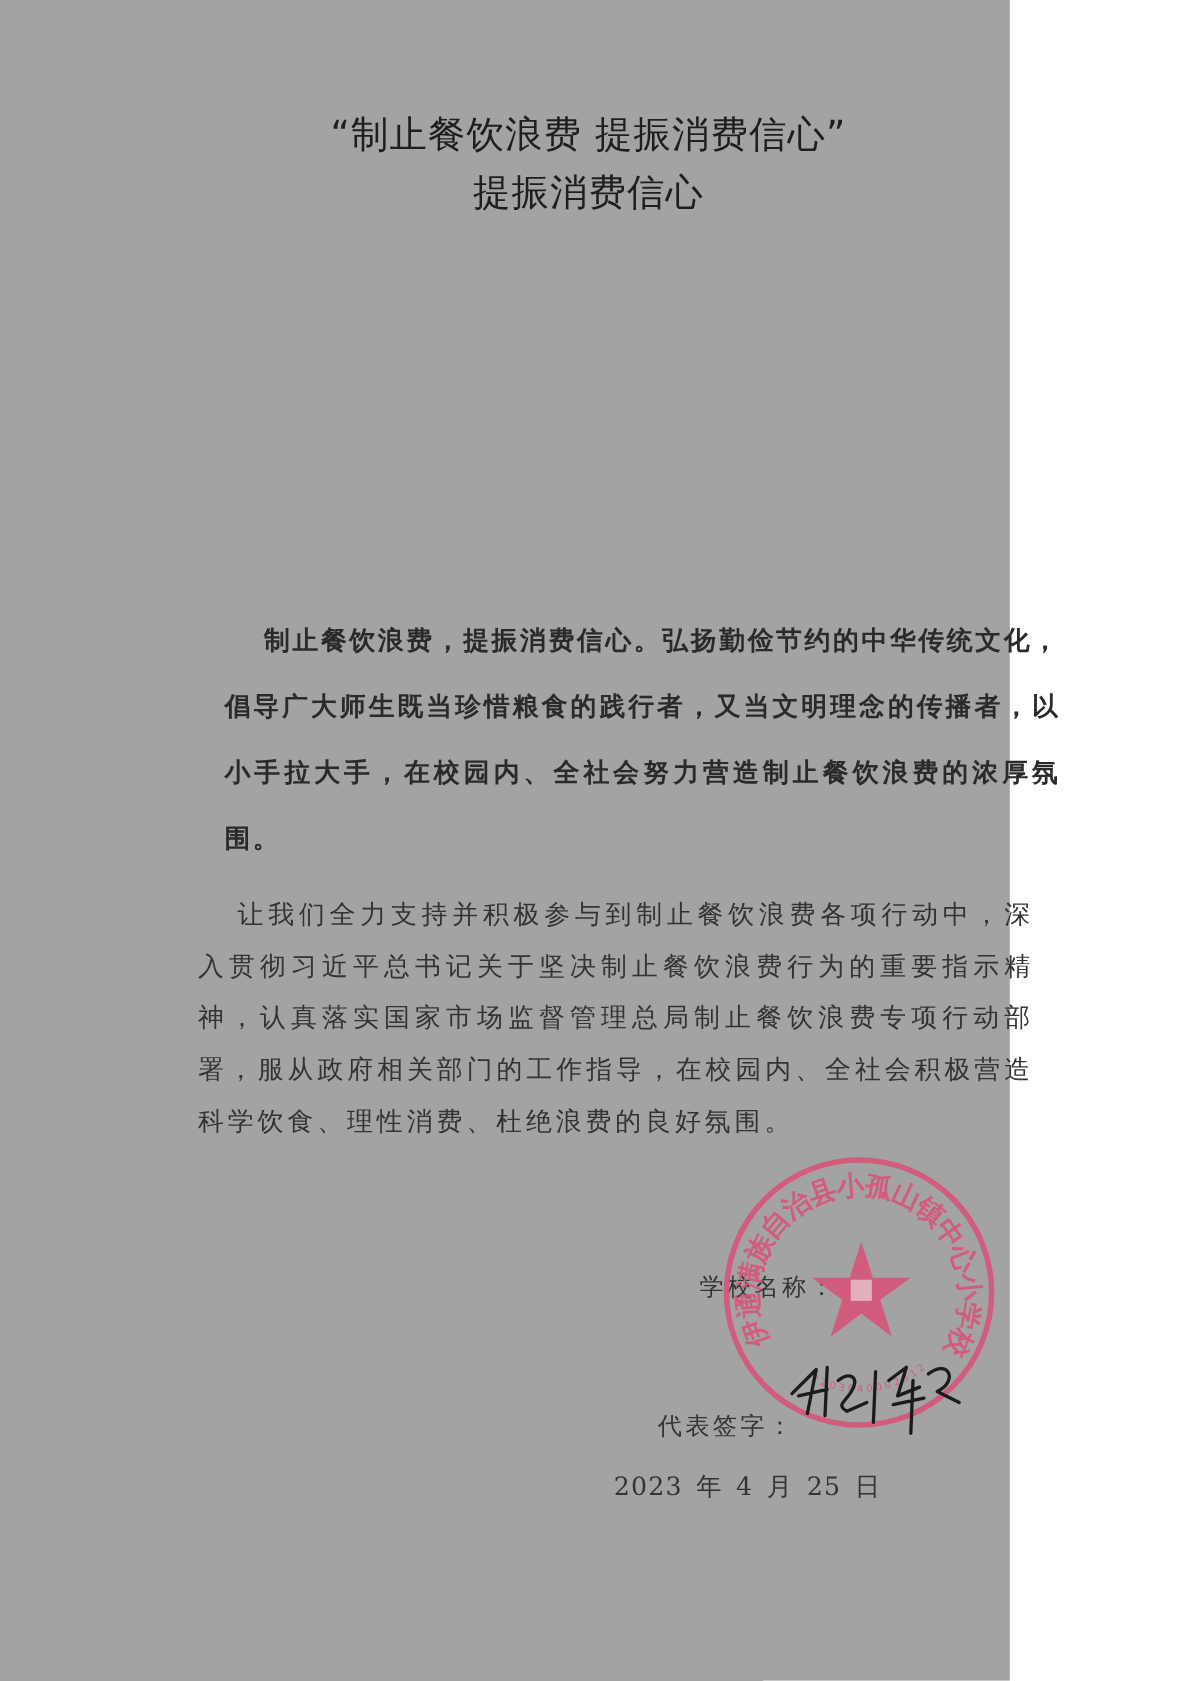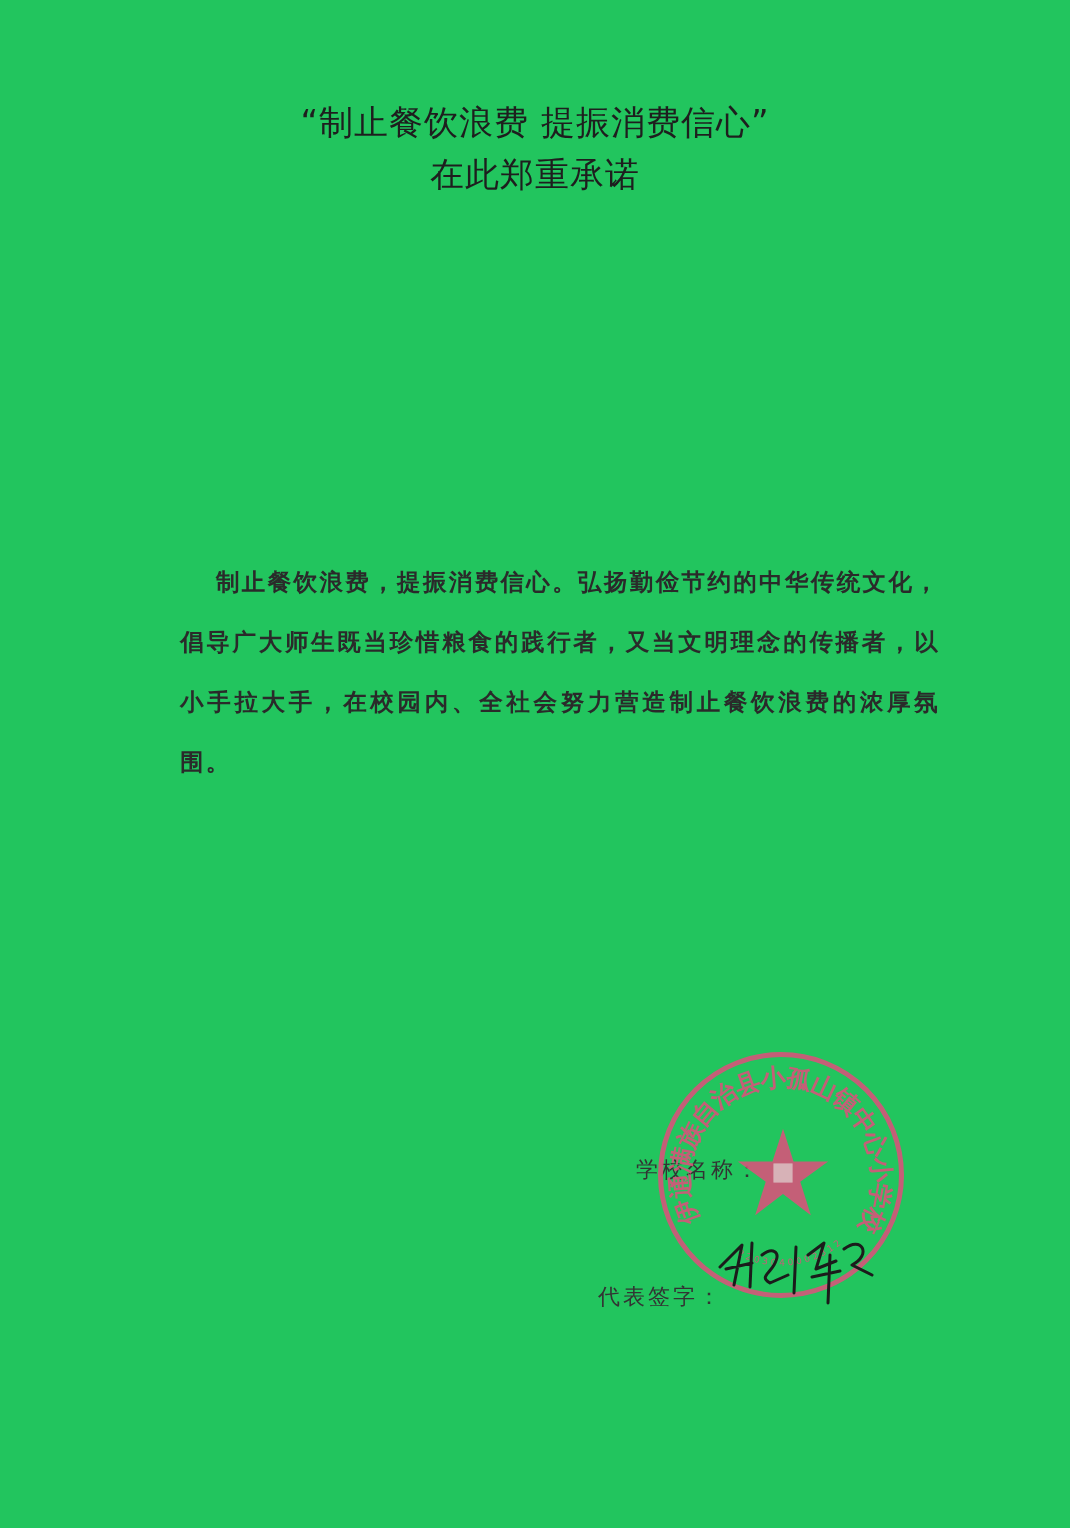--- a/index.html
+++ b/index.html
@@ -11,22 +11,22 @@
       width: 1070px;
       height: 1528px;
       position: relative;
       overflow: hidden;
       font-family: "DejaVu Sans", sans-serif;
       color: #2a2a2a;
     }
     .page {
       position: absolute;
       left: 0; top: 0;
-      width: 1070px; height: 1528px;
-      background: #22c55e;
+      width: 918px; height: 1528px;
+      background: #a3a3a3;
     }
     .title {
       position: absolute;
       left: 0;
       width: 1070px;
       text-align: center;
       font-family: "DejaVu Sans", sans-serif;
       font-size: 34px;
       color: #1e1e1e;
       letter-spacing: 1px;
@@ -53,20 +53,21 @@
       text-decoration-color: #444;
     }
     .p2 {
       top: 552px;
       line-height: 60px;
       font-family: "DejaVu Sans", sans-serif;
       font-weight: bold;
       color: #2a2a2a;
       letter-spacing: 2.2px;
       font-size: 23.5px;
+      margin-left: 24px;
     }
     .p3 { top: 808px; line-height: 47px; }
 
     .stamp {
       position: absolute;
       left: 658px;
       top: 1052px;
       width: 246px;
       height: 246px;
       border-radius: 50%;
@@ -107,27 +108,30 @@
       letter-spacing: 1px;
       word-spacing: 4px;
     }
   </style>
 </head>
 <body>
 
 <div class="page">
 
   <div class="title l1">“制止餐饮浪费  提振消费信心”</div>
-  <div class="title l2">在此郑重承诺</div>
+  <div class="title l2">提振消费信心</div>
 
 
   <div class="para p2">
     <p style="text-indent: 36px;">制止餐饮浪费，提振消费信心。弘扬勤俭节约的中华传统文化，倡导广大师生既当珍惜粮食的践行者，又当文明理念的传播者，以小手拉大手，在校园内、全社会努力营造制止餐饮浪费的浓厚氛围。</p>
   </div>
 
+  <div class="para p3">
+    <p style="text-indent: 36px;">让我们全力支持并积极参与到制止餐饮浪费各项行动中，深入贯彻习近平总书记关于坚决制止餐饮浪费行为的重要指示精神，认真落实国家市场监督管理总局制止餐饮浪费专项行动部署，服从政府相关部门的工作指导，在校园内、全社会积极营造科学饮食、理性消费、杜绝浪费的良好氛围。</p>
+  </div>
 
   <div class="sign-label sign-school">学校名称：</div>
   <div class="sign-label sign-rep">代表签字：</div>
 
   <div class="stamp">
     <svg class="stamp-text" viewBox="0 0 236 236">
       <defs>
         <path id="sealArc" d="M 40 170 A 92 92 0 1 1 196 170" fill="none"></path>
       </defs>
       <text font-family="DejaVu Sans, sans-serif" font-size="25" font-weight="bold" fill="#d6557a" letter-spacing="-1">
@@ -141,14 +145,15 @@
     <svg class="stamp-star" viewBox="0 0 100 100">
       <polygon points="50,4 61,38 97,38 68,59 79,94 50,72 21,94 32,59 3,38 39,38" fill="#d6557a"></polygon>
       <rect x="40" y="40" width="20" height="20" fill="#f0c7d3" opacity="0.8"></rect>
     </svg>
   </div>
 
   <svg class="signature" viewBox="0 0 170 80">
     <path d="M8 42 L30 20 L22 60 M14 44 L40 38 M40 18 L38 62 M50 30 C60 22 70 26 62 40 C56 50 48 52 58 58 L76 50 M84 22 L82 68 M96 30 L112 18 L104 44 L124 36 M100 52 L128 46 M118 30 L116 78 M132 24 C150 10 160 30 140 40 L160 50" stroke="#1b1b1b" stroke-width="3" fill="none" stroke-linecap="round" stroke-linejoin="round"></path>
   </svg>
 
+  <div class="date">2023 年 4  月 25 日</div>
 
 </div>
 
 </body></html>

